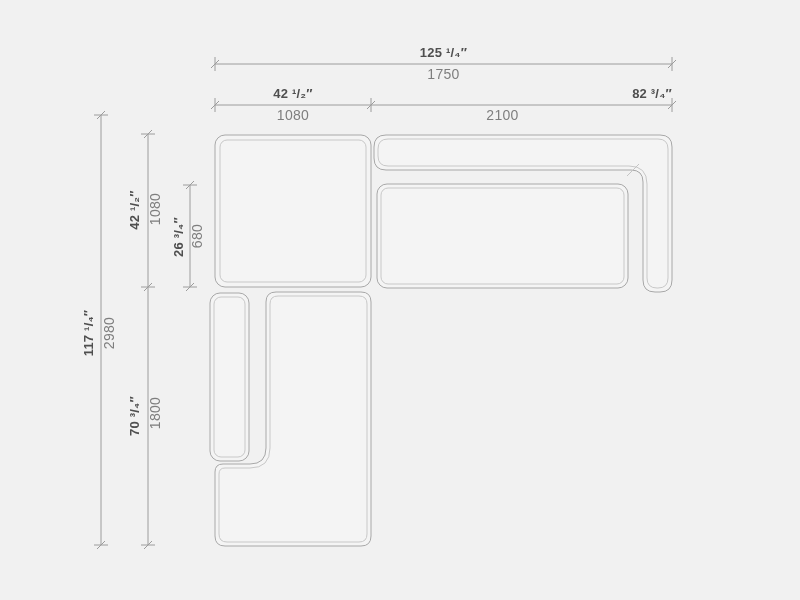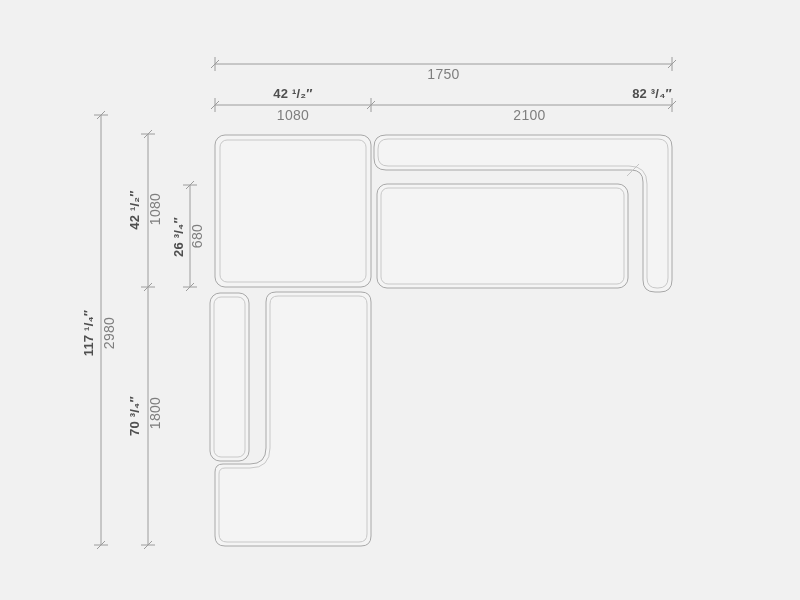--- a/index.html
+++ b/index.html
@@ -86,27 +86,28 @@
       </g>
 
       <g>
         <path d="M190,185 V287"></path>
         <path d="M183,185 H197 M186,189 L194,181"></path>
         <path d="M183,287 H197 M186,291 L194,283"></path>
       </g>
     </g>
   </svg>
 
+  <div class="label h-label dim-in" style="left:215px;top:45px;width:457px;">125 ¹/₄″</div>
   <div class="label h-label dim-mm" style="left:215px;top:66px;width:457px;">1750</div>
 
   <div class="label h-label dim-in" style="left:215px;top:86px;width:156px;">42 ¹/₂″</div>
   <div class="label h-label dim-mm" style="left:215px;top:107px;width:156px;">1080</div>
 
   <div class="label h-label dim-in" style="left:371px;top:86px;width:301px;text-align:right;">82 ³/₄″</div>
-  <div class="label h-label dim-mm" style="left:379px;top:107px;width:301px;">2100</div>
+  <div class="label h-label dim-mm" style="left:352px;top:107px;width:301px;">2100</div>
 
   <div class="label v-label dim-in" style="left:88px;top:333px;">117 ¹/₄″</div>
   <div class="label v-label dim-mm" style="left:109px;top:333px;">2980</div>
 
   <div class="label v-label dim-in" style="left:134px;top:210px;">42 ¹/₂″</div>
   <div class="label v-label dim-mm" style="left:155px;top:209px;">1080</div>
 
   <div class="label v-label dim-in" style="left:178px;top:237px;">26 ³/₄″</div>
   <div class="label v-label dim-mm" style="left:197px;top:236px;">680</div>
 

